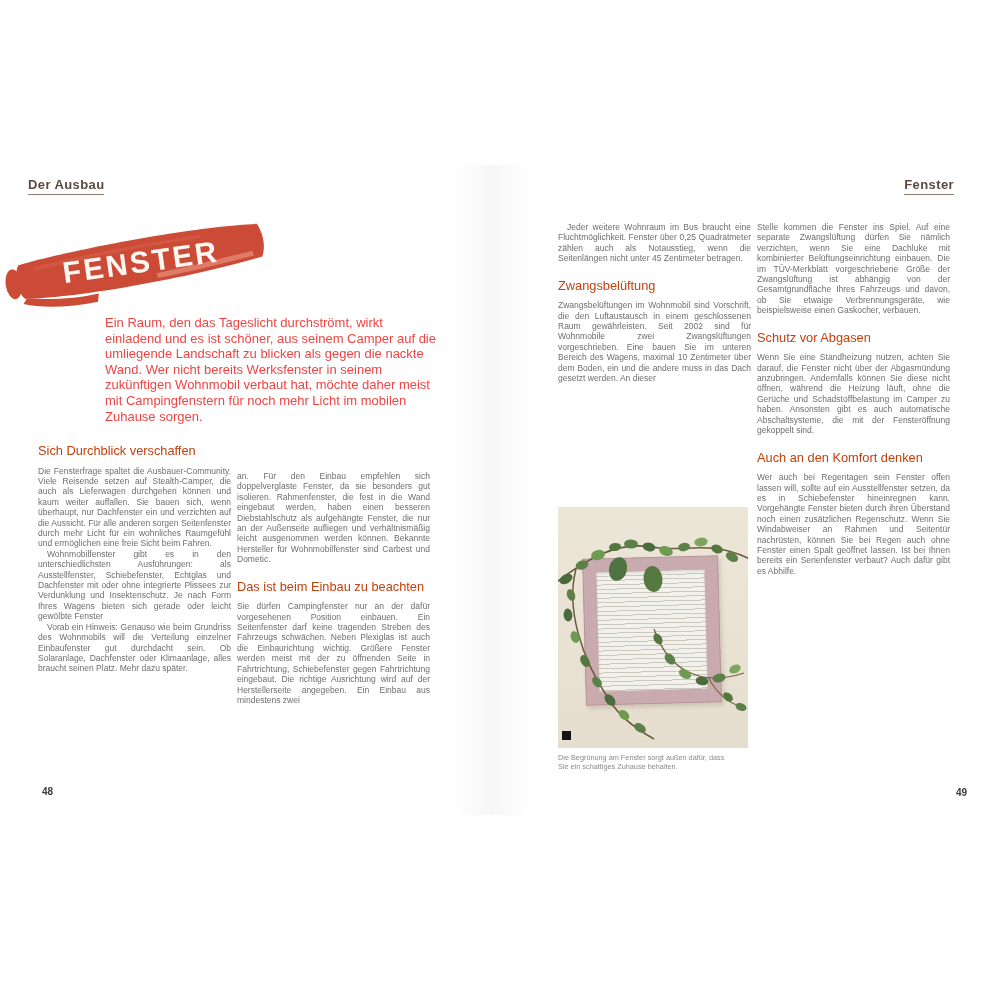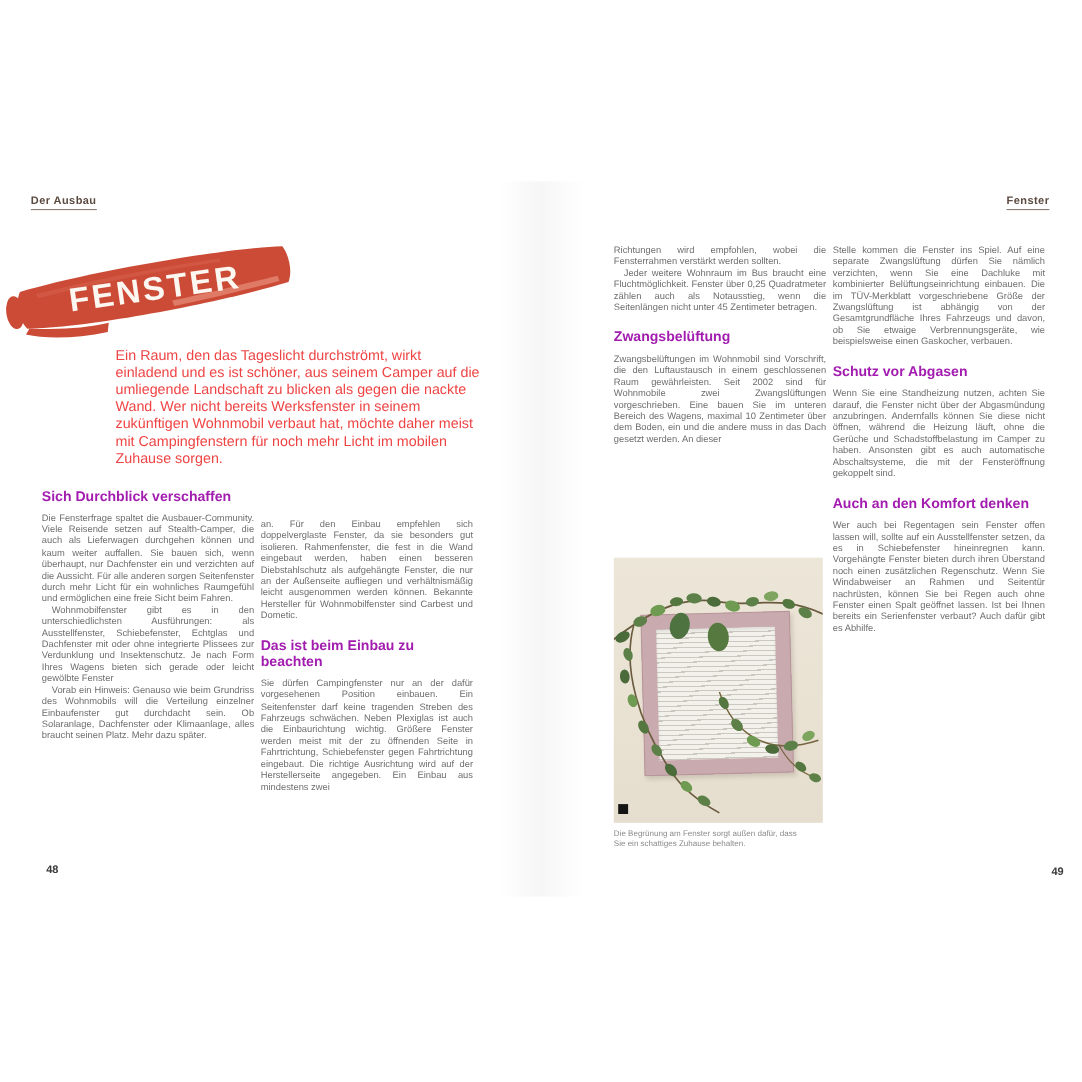--- a/index.html
+++ b/index.html
@@ -5,21 +5,21 @@
   html,body{margin:0;padding:0;background:#ffffff;}
   .canvas{
     position:relative;width:984px;height:984px;background:#ffffff;overflow:hidden;
     font-family:"Liberation Sans", sans-serif;
   }
   .gutter{
     position:absolute;left:0;top:165px;width:984px;height:650px;pointer-events:none;
     background:linear-gradient(90deg, rgba(0,0,0,0) 46%, rgba(0,0,0,0.035) 50%, rgba(0,0,0,0) 54%);
   }
   .runhead{
-    position:absolute;font-size:10px;font-weight:700;color:#5c4a40;letter-spacing:.4px;
+    position:absolute;font-size:13px;font-weight:700;color:#5c4a40;letter-spacing:.4px;
     border-bottom:1px solid #8d7d72;padding-bottom:2px;
   }
   .runhead.left{left:28px;top:177px;}
   .runhead.right{right:30px;top:177px;}
   .pagenum{position:absolute;font-size:10px;font-weight:700;color:#3a3a3a;}
   .pagenum.left{left:10px;top:786px;margin-left:32px;}
   .pagenum.right{right:17px;top:787px;}
 
   .stamp{position:absolute;left:4px;top:212px;width:280px;height:118px;}
   .stamp svg{width:100%;height:100%;}
@@ -29,21 +29,21 @@
     font-size:13px;line-height:15.6px;font-weight:400;color:#ef4444;text-align:left;
   }
 
   .col{
     position:absolute;width:193px;
     font-size:8.5px;line-height:10.4px;color:#6e6e6e;text-align:justify;
   }
   .col p{margin:0;}
   .col p.pind{text-indent:9px;}
   .colhead{
-    font-weight:700;font-size:12.8px;line-height:14.6px;color:#a21caf;
+    font-weight:400;font-size:12.8px;line-height:14.6px;color:#c2410c;
     margin:0 0 7px 0;text-align:left;
   }
   .colhead.mid{margin-top:15px;}
 
   .col-l1{left:38px;top:444px;}
   .col-l2{left:237px;top:471px;}
   .col-r1{left:558px;top:222px;}
   .col-r2{left:757px;top:222px;}
 
   .photo{
@@ -102,21 +102,20 @@
     <p class="pind">Vorab ein Hinweis: Genauso wie beim Grundriss des Wohnmobils will die Verteilung einzelner Einbaufenster gut durchdacht sein. Ob Solaranlage, Dachfenster oder Klimaanlage, alles braucht seinen Platz. Mehr dazu später.</p>
   </div>
 
   <div class="col col-l2">
     <p>an. Für den Einbau empfehlen sich doppelverglaste Fenster, da sie besonders gut isolieren. Rahmenfenster, die fest in die Wand eingebaut werden, haben einen besseren Diebstahlschutz als aufgehängte Fenster, die nur an der Außenseite aufliegen und verhältnismäßig leicht ausgenommen werden können. Bekannte Hersteller für Wohnmobilfenster sind Carbest und Dometic.</p>
     <div class="colhead mid">Das ist beim Einbau zu beachten</div>
     <p>Sie dürfen Campingfenster nur an der dafür vorgesehenen Position einbauen. Ein Seitenfenster darf keine tragenden Streben des Fahrzeugs schwächen. Neben Plexiglas ist auch die Einbaurichtung wichtig. Größere Fenster werden meist mit der zu öffnenden Seite in Fahrtrichtung, Schiebefenster gegen Fahrtrichtung eingebaut. Die richtige Ausrichtung wird auf der Herstellerseite angegeben. Ein Einbau aus mindestens zwei</p>
   </div>
 
   <div class="col col-r1">
-    <p>Richtungen wird empfohlen, wobei die Fensterrahmen verstärkt werden sollten.</p>
     <p class="pind">Jeder weitere Wohnraum im Bus braucht eine Fluchtmöglichkeit. Fenster über 0,25 Quadratmeter zählen auch als Notausstieg, wenn die Seitenlängen nicht unter 45 Zentimeter betragen.</p>
     <div class="colhead mid">Zwangsbelüftung</div>
     <p>Zwangsbelüftungen im Wohnmobil sind Vorschrift, die den Luftaustausch in einem geschlossenen Raum gewährleisten. Seit 2002 sind für Wohnmobile zwei Zwangslüftungen vorgeschrieben. Eine bauen Sie im unteren Bereich des Wagens, maximal 10 Zentimeter über dem Boden, ein und die andere muss in das Dach gesetzt werden. An dieser</p>
   </div>
 
   <div class="col col-r2">
     <p>Stelle kommen die Fenster ins Spiel. Auf eine separate Zwangslüftung dürfen Sie nämlich verzichten, wenn Sie eine Dachluke mit kombinierter Belüftungseinrichtung einbauen. Die im TÜV-Merkblatt vorgeschriebene Größe der Zwangslüftung ist abhängig von der Gesamtgrundfläche Ihres Fahrzeugs und davon, ob Sie etwaige Verbrennungsgeräte, wie beispielsweise einen Gaskocher, verbauen.</p>
     <div class="colhead mid">Schutz vor Abgasen</div>
     <p>Wenn Sie eine Standheizung nutzen, achten Sie darauf, die Fenster nicht über der Abgasmündung anzubringen. Andernfalls können Sie diese nicht öffnen, während die Heizung läuft, ohne die Gerüche und Schadstoffbelastung im Camper zu haben. Ansonsten gibt es auch automatische Abschaltsysteme, die mit der Fensteröffnung gekoppelt sind.</p>
     <div class="colhead mid">Auch an den Komfort denken</div>

